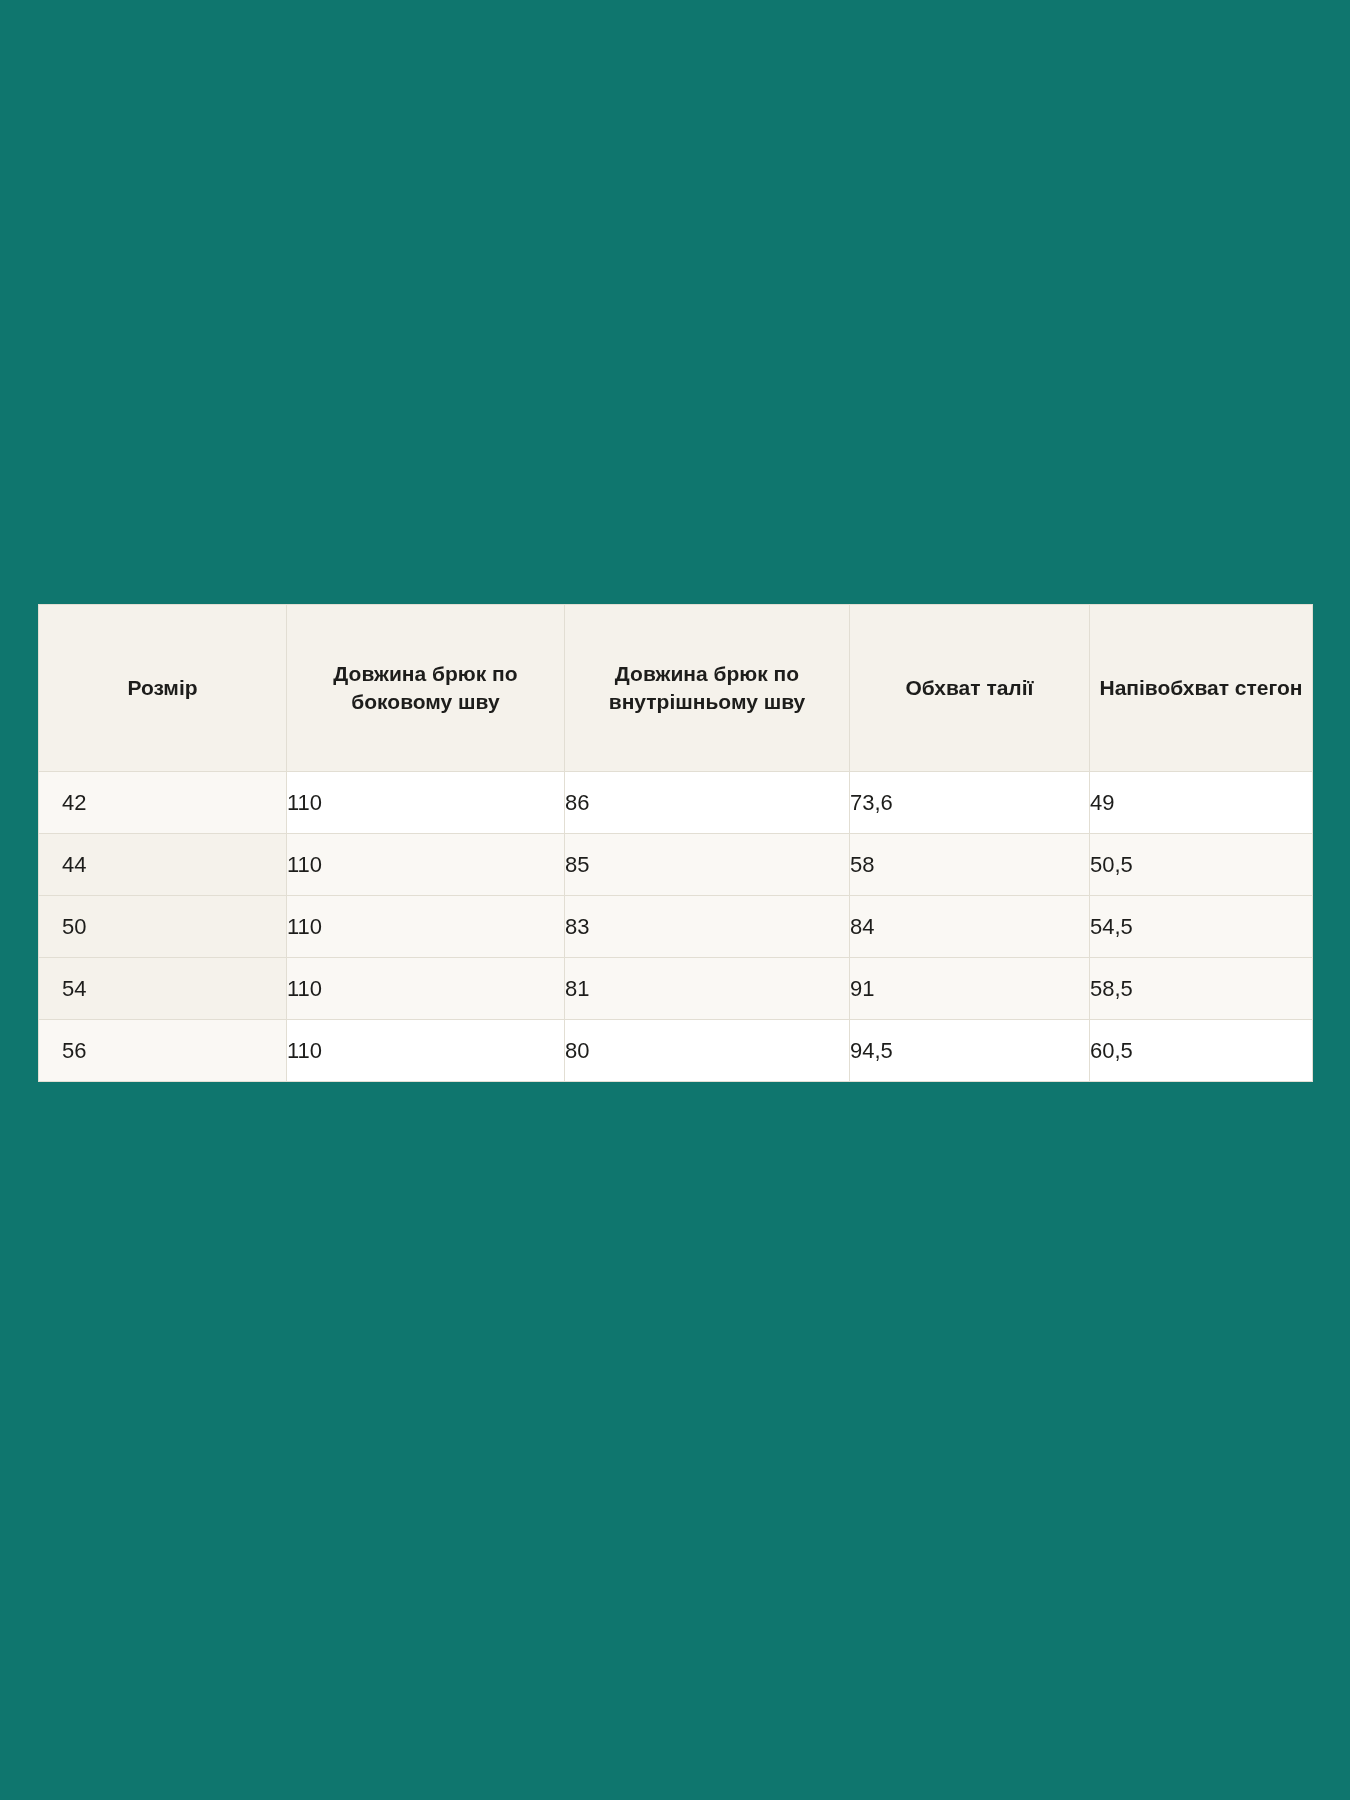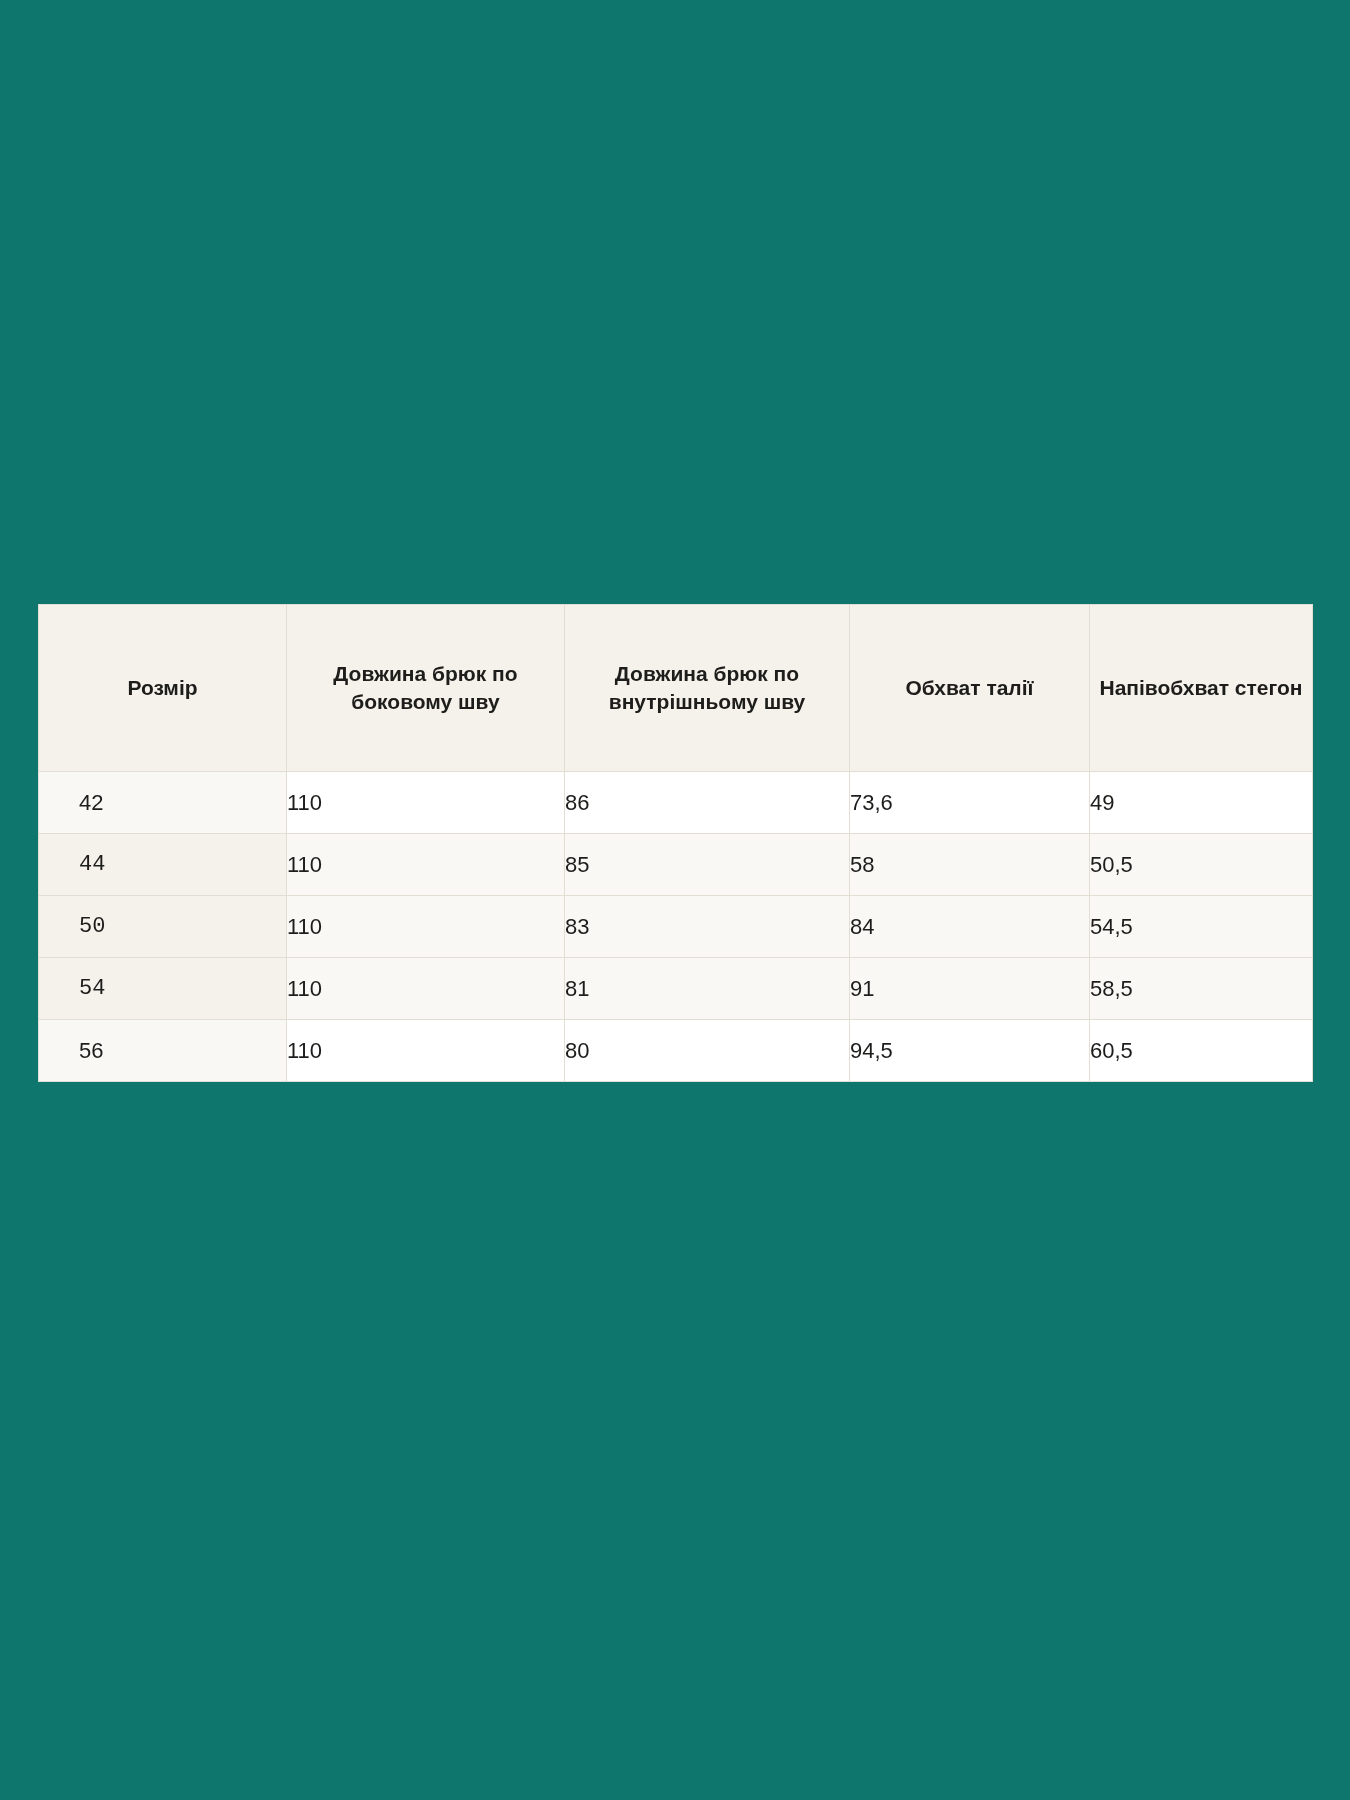--- a/index.html
+++ b/index.html
@@ -64,35 +64,34 @@
 
   tbody td {
     height: 61px;
     font-size: 22px;
     font-weight: 400;
     color: #1d1d1b;
   }
 
   tbody td.size-cell {
     text-align: left;
-    padding-left: 40px;
+    padding-left: 23px;
   }
 
   tbody tr.odd td {
     background: #ffffff;
   }
   tbody tr.even td {
     background: #faf8f4;
   }
   tbody tr.odd td.size-cell {
     background: #faf8f4;
   }
   tbody tr.even td.size-cell {
     background: #f5f2eb;
-    font-family: Liberation Mono, monospace;
   }
 </style>
 </head>
 <body>
 
 <div class="page">
   <div class="table-wrap">
     <table class="size-table">
       <colgroup>
         <col class="c0">

